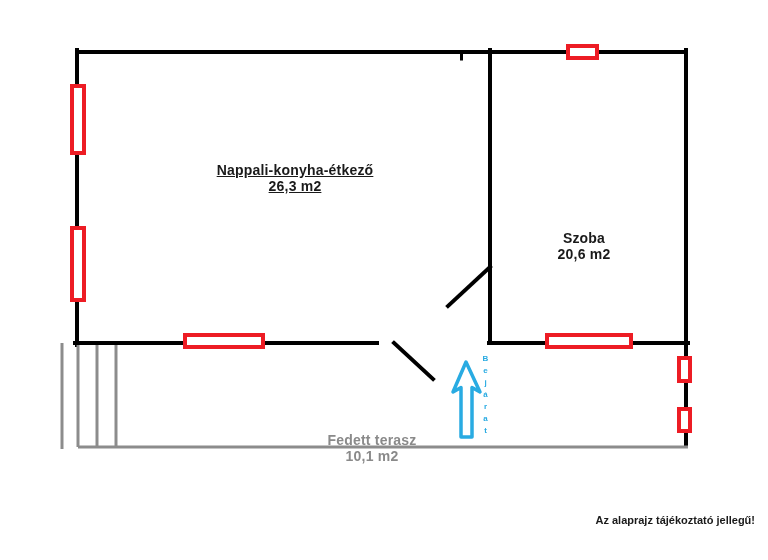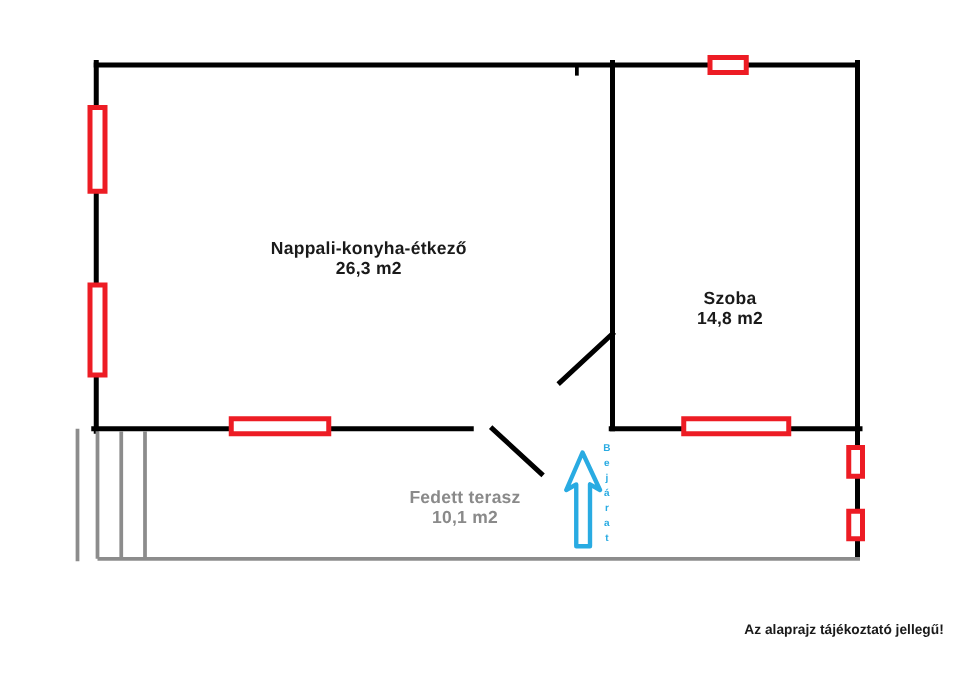--- a/index.html
+++ b/index.html
@@ -26,20 +26,21 @@
     text-align: center;
     font-weight: bold;
     font-size: 14px;
     line-height: 16px;
     color: var(--text, #1a1a1a);
     white-space: nowrap;
     letter-spacing: 0.2px;
   }
   .room-label.muted {
     color: var(--muted, #8a8a8a);
+    margin-top: 43px;
   }
   .entrance-label {
     position: absolute;
     writing-mode: vertical-rl;
     text-orientation: upright;
     font-size: 8px;
     font-weight: bold;
     letter-spacing: 3px;
     color: var(--entrance, #29abe2);
   }
@@ -84,32 +85,32 @@
       <rect x="568" y="46" width="29" height="12"></rect>
       <rect x="185" y="335" width="78" height="12"></rect>
       <rect x="547" y="335" width="84" height="12"></rect>
       <rect x="679" y="358" width="11" height="23"></rect>
       <rect x="679" y="409" width="11" height="22"></rect>
     </g>
 
     <path d="M466,362 L480,392 L472,387.5 L472,437 L461,437 L461,387.5 L453,392 Z" style="fill: #ffffff; stroke: var(--entrance); stroke-width: 3.5; stroke-linejoin: round;"></path>
   </svg>
 
-  <div class="room-label" style="left: 295px; top: 190px;">
+  <div class="room-label" style="left: 295px; top: 162px; text-decoration: underline;">
     <div>Nappali-konyha-étkező</div>
     <div>26,3 m2</div>
   </div>
 
   <div class="room-label" style="left: 584px; top: 185px; margin-top: 45px;">
     <div>Szoba</div>
-    <div>14,8 m2</div>
+    <div>20,6 m2</div>
   </div>
 
   <div class="room-label muted" style="left: 372px; top: 389px;">
     <div>Fedett terasz</div>
     <div>10,1 m2</div>
   </div>
 
   <div class="entrance-label" style="left: 481px; top: 354px;">Bejárat</div>
 
-  <div class="disclaimer" style="right: 13px; top: 498px;">Az alaprajz tájékoztató jellegű!</div>
+  <div class="disclaimer" style="right: 13px; top: 514px;">Az alaprajz tájékoztató jellegű!</div>
 
 </div>
 
 </body></html>

